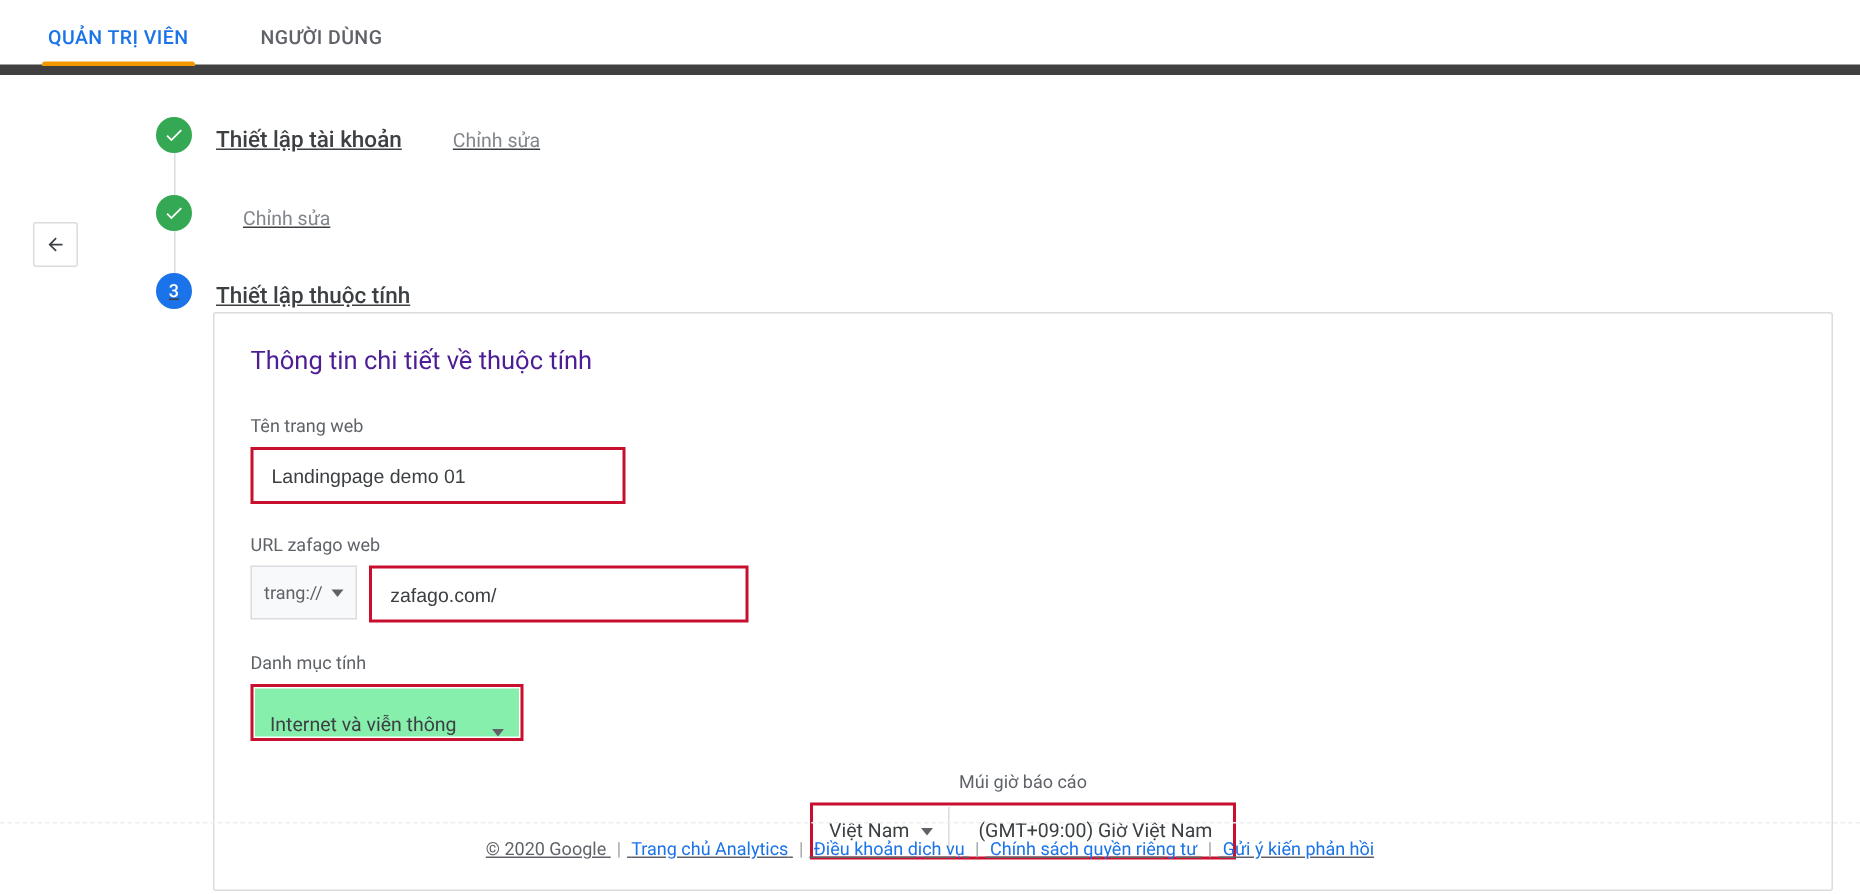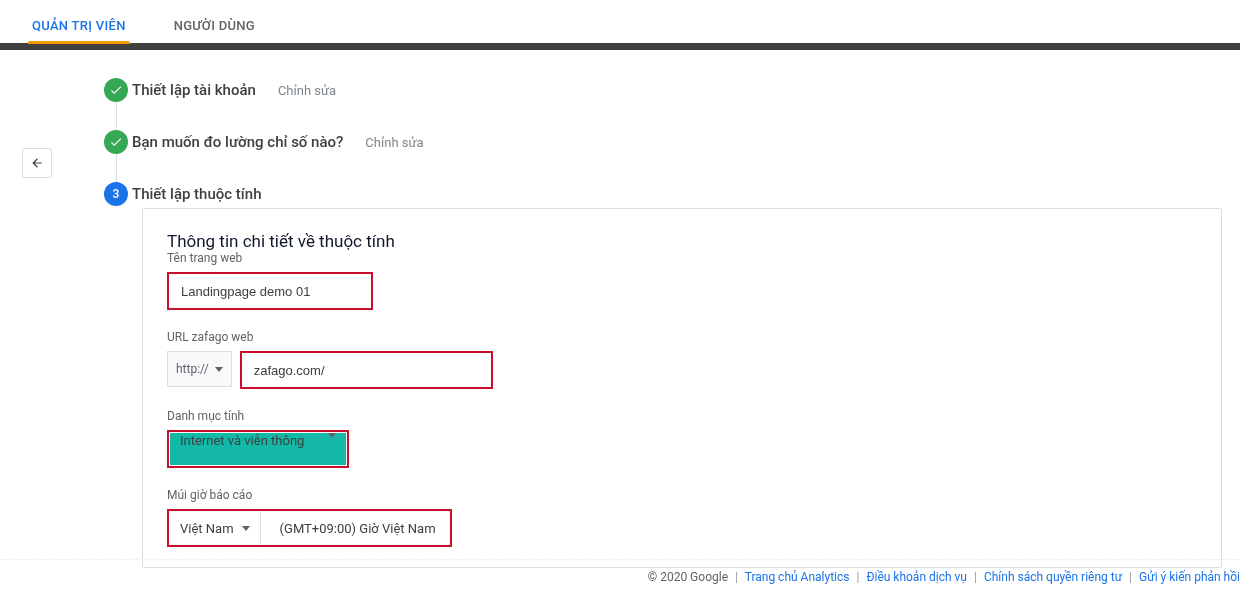--- a/index.html
+++ b/index.html
@@ -8,54 +8,54 @@
     .tabs { display: flex; gap: 40px; padding: 10px 20px 0 28px; border-bottom: 7px solid #404040; }
     .tab { padding: 8px 4px 10px; color: #5f6368; font-size: 13px; font-weight: 500; letter-spacing: 0.3px; cursor: pointer; position: relative; }
     .tab.active { color: #1a73e8; }
     .tab.active::after { content:""; position:absolute; left:0; right:0; bottom:-1px; height:3px; background:#f29900; border-radius: 2px 2px 0 0; }
 
     .back-btn { position:absolute; left:22px; top:148px; width:30px; height:30px; border:1px solid #dadce0; background:#fff; display:flex; align-items:center; justify-content:center; cursor:pointer; border-radius:2px; }
     .back-btn svg { width:18px; height:14px; fill:#3c4043; }
 
     .content { margin-left: 104px; margin-top: 28px; padding-right: 10px; }
     .steps { position: relative; }
-    .step { display:flex; align-items:center; gap:4px; position:relative; padding-bottom: 28px; }
+    .step { display:flex; align-items:flex-end; gap:16px; position:relative; padding-bottom: 28px; text-decoration: underline; }
     .step-line { position:absolute; left:12px; top:24px; bottom:-6px; width:1px; background:#dadce0; }
     .step:last-of-type .step-line { display:none; }
     .step-circle { width:24px; height:24px; border-radius:50%; display:flex; align-items:center; justify-content:center; color:#fff; font-size:12px; font-weight:500; flex-shrink:0; z-index:1; }
     .step-circle.done { background:#34a853; }
     .step-circle.current { background:#1a73e8; }
     .step-circle svg { width:14px; height:14px; fill:#fff; }
     .step-title { font-size:15px; color:#3c4043; font-weight:500; }
     .step-edit { font-size:13px; color:#80868b; margin-left:18px; cursor:pointer; }
 
     .card { border:1px solid #dadce0; border-radius:2px; padding:22px 24px 20px; margin-left:38px; margin-top: -8px; max-width: 1080px; }
-    .card-title { font-size:17px; color:#0f172a; font-weight:400; }
+    .card-title { font-size:17px; color:#4c1d95; font-weight:400; margin-bottom:26px; }
 
     .field { margin-bottom:20px; }
     .field-label { font-size:12px; color:#5f6368; margin-bottom:7px; display:block; }
 
     .input-highlight { border:2px solid #c8102e; padding:1px; display:inline-block; }
     .text-input { height:32px; padding:0 10px; font-size:13px; color:#3c4043; border:1px solid transparent; outline:none; background:#fff; }
-    .text-input.w-site { width:200px; }
+    .text-input.w-site { width:244px; }
     .text-input.w-url { width:247px; }
 
     .url-row { display:flex; gap:8px; align-items:flex-start; }
     .proto-select { height:36px; border:1px solid #dadce0; background:#f8f9fa; display:flex; align-items:center; padding:0 8px; gap:6px; cursor:pointer; font-size:12px; color:#5f6368; }
 
     .category-row { display:inline-flex; }
-    .cat-select { height:32px; display:flex; align-items:flex-start; gap:24px; padding:0 10px; font-size:13px; color:#3c4043; cursor:pointer; background:#14b8a6; }
+    .cat-select { height:32px; display:flex; align-items:flex-end; gap:24px; padding:0 10px; font-size:13px; color:#3c4043; cursor:pointer; background:#86efac; }
 
     .tz-row { display:flex; gap:6px; align-items:flex-start; }
     .tz-country { height:32px; display:flex; align-items:center; gap:8px; padding:0 10px; font-size:13px; color:#3c4043; cursor:pointer; background:#fff; }
     .tz-display { width:182px; height:32px; display:flex; align-items:center; justify-content:center; font-size:13px; color:#3c4043; background:#fff; }
 
     .caret { width:0; height:0; border-left:4px solid transparent; border-right:4px solid transparent; border-top:5px solid #5f6368; }
 
-    .footer { position:absolute; left:0; right:0; bottom:6px; text-align:right; font-size:12px; color:#5f6368; padding:10px 0 6px; border-top:1px dashed #eeeeee; }
+    .footer { position:absolute; left:0; right:0; bottom:17px; text-align:center; font-size:12px; color:#5f6368; padding:10px 0 6px; border-top:1px dashed #eeeeee;text-decoration:underline; }
     .footer .link { color:#1a73e8; cursor:pointer; }
     .footer .sep { color:#9aa0a6; margin:0 4px; }
   </style>
 </head>
 <body>
 
 <div class="tabs">
   <div class="tab active">QUẢN TRỊ VIÊN</div>
   <div class="tab">NGƯỜI DÙNG</div>
 </div>
@@ -80,21 +80,20 @@
       <div class="step-edit">Chỉnh sửa</div>
     </div>
 
     <div class="step">
       <div class="step-line"></div>
       <div class="step-circle done">
         <svg viewBox="0 0 24 24">
             <path d="M9 16.17L4.83 12l-1.42 1.41L9 19 21 7l-1.41-1.41z"></path>
           </svg>
       </div>
-      <div class="step-title">Bạn muốn đo lường chỉ số nào?</div>
       <div class="step-edit">Chỉnh sửa</div>
     </div>
 
     <div class="step" style="padding-bottom:10px;">
       <div class="step-circle current">3</div>
       <div class="step-title">Thiết lập thuộc tính</div>
     </div>
 
     <div class="card">
       <div class="card-title">Thông tin chi tiết về thuộc tính</div>
@@ -103,40 +102,40 @@
         <span class="field-label">Tên trang web</span>
         <div class="input-highlight">
           <input class="text-input w-site" type="text" value="Landingpage demo 01" style="">
         </div>
       </div>
 
       <div class="field">
         <span class="field-label">URL zafago web</span>
         <div class="url-row">
           <div class="proto-select">
-            <span>http://</span>
+            <span>trang://</span>
             <span class="caret"></span>
           </div>
           <div class="input-highlight">
             <input class="text-input w-url" type="text" value="zafago.com/" style="">
           </div>
         </div>
       </div>
 
       <div class="field">
         <span class="field-label">Danh mục tính</span>
         <div class="input-highlight category-row">
           <div class="cat-select">
             <span>Internet và viễn thông</span>
             <span class="caret"></span>
           </div>
         </div>
       </div>
 
-      <div class="field" style="margin-bottom:0;">
+      <div class="field" style="margin-bottom:0;text-align:center;">
         <span class="field-label">Múi giờ báo cáo</span>
         <div class="input-highlight" style="display:inline-flex;">
           <div class="tz-row">
             <div class="tz-country" style="border-right:1px solid #dadce0;">
               <span>Việt Nam</span>
               <span class="caret"></span>
             </div>
             <div class="tz-display">(GMT+09:00) Giờ Việt Nam</div>
           </div>
         </div>

